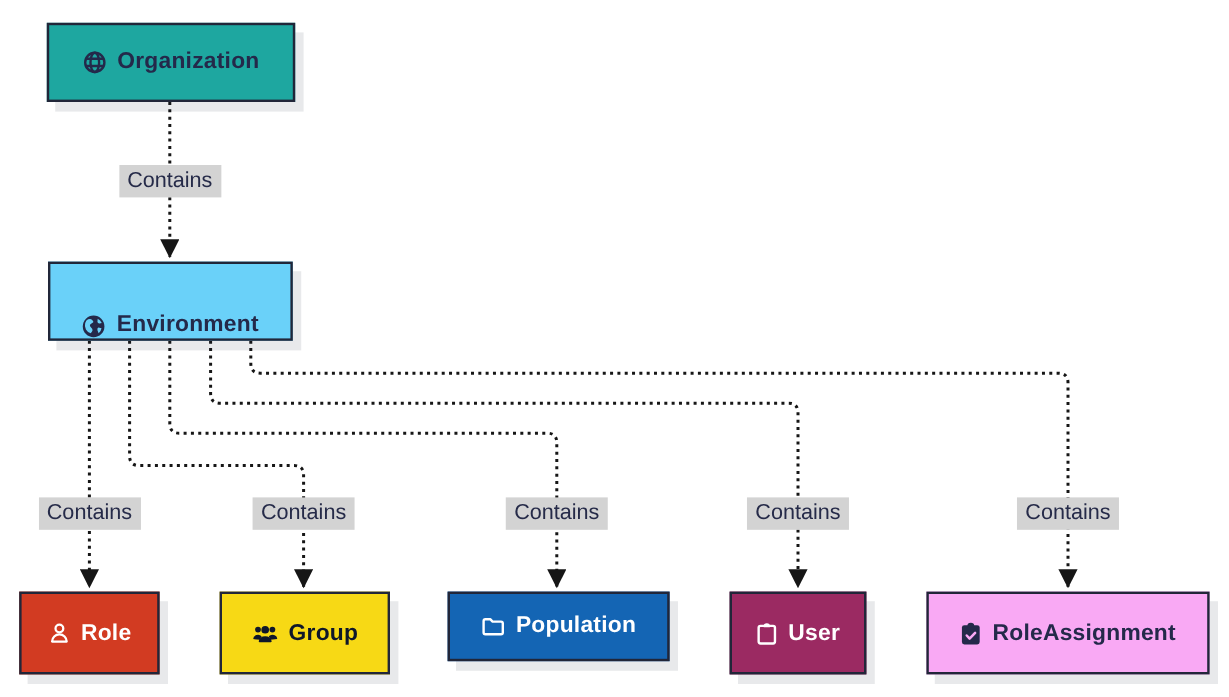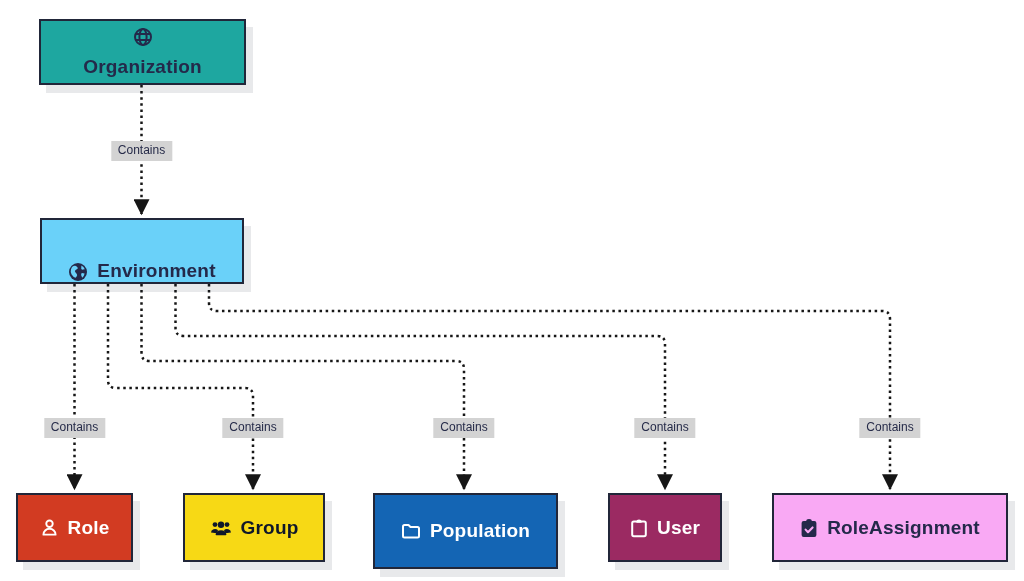--- a/index.html
+++ b/index.html
@@ -11,29 +11,29 @@
     position:absolute;display:flex;align-items:center;justify-content:center;gap:9px;
     border:2.5px solid #212639;box-sizing:border-box;
     font-size:19px;font-weight:600;letter-spacing:.2px;
     box-shadow:7px 8px 0 rgba(34,39,63,0.10);
   }
   .node .icon{display:flex;align-items:center;}
   .node .icon svg{display:block;}
   .edge-label{
     position:absolute;transform:translate(-50%,-50%);
     background:#d3d3d3;color:#262b49;
-    font-size:12px;font-weight:500;padding:2px 7px 4px 7px;white-space:nowrap;
+    font-size:18px;font-weight:500;padding:2px 7px 4px 7px;white-space:nowrap;
   }
   
-  #node-organization{left:39px;top:19px;width:207px;height:66px;flex-direction:column;}
+  #node-organization{left:39px;top:19px;width:207px;height:66px;}
   #node-environment{left:40px;top:218px;width:204px;height:66px;}
   
   #node-user{left:16px;top:493px;width:117px;height:69px;}
   #node-group{left:183px;top:493px;width:142px;height:69px;}
-  #node-population{left:373px;top:493px;width:185px;height:76px;}
+  #node-population{left:373px;top:493px;width:185px;height:58px;}
   #node-role{left:608px;top:493px;width:114px;height:69px;}
   #node-roleassignment{left:772px;top:493px;width:236px;height:69px;}
   
   #lbl-e0{left:141.5px;top:151px;}
   #lbl-e1{left:74.5px;top:428px;}
   #lbl-e2{left:253px;top:428px;}
   #lbl-e3{left:464px;top:428px;}
   #lbl-e4{left:665px;top:428px;}
   #lbl-e5{left:890px;top:428px;}
 </style>

